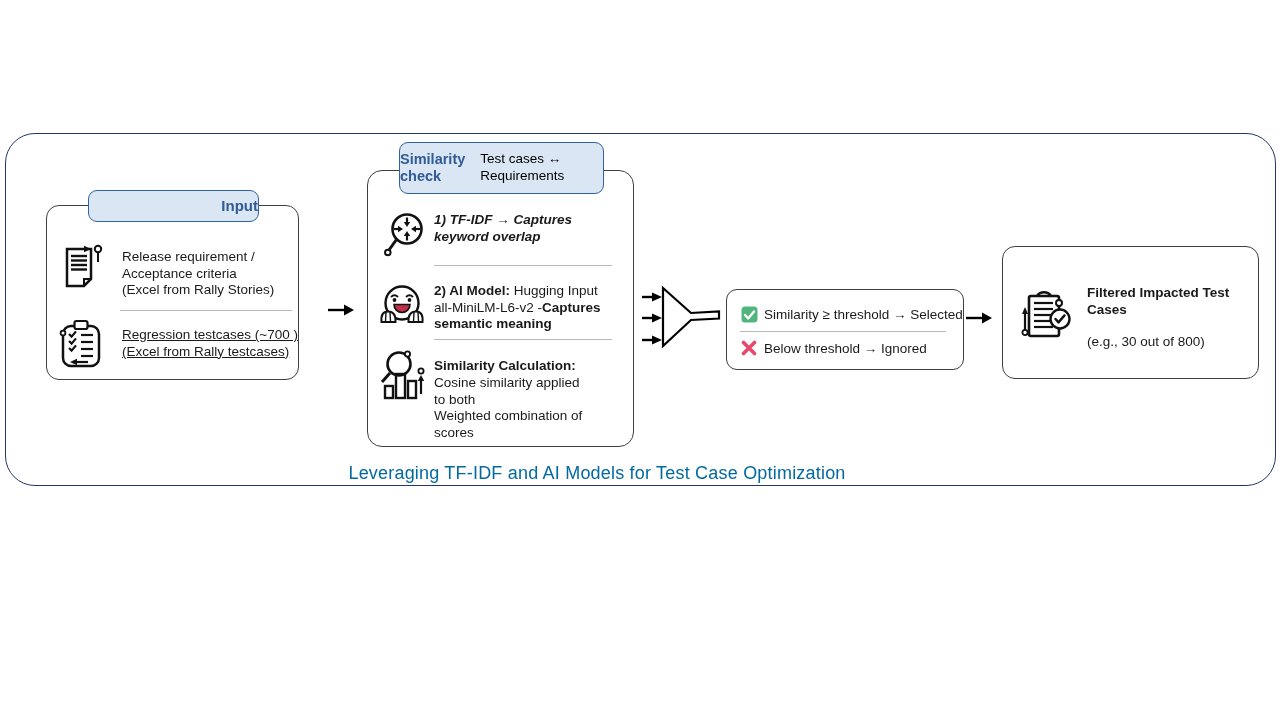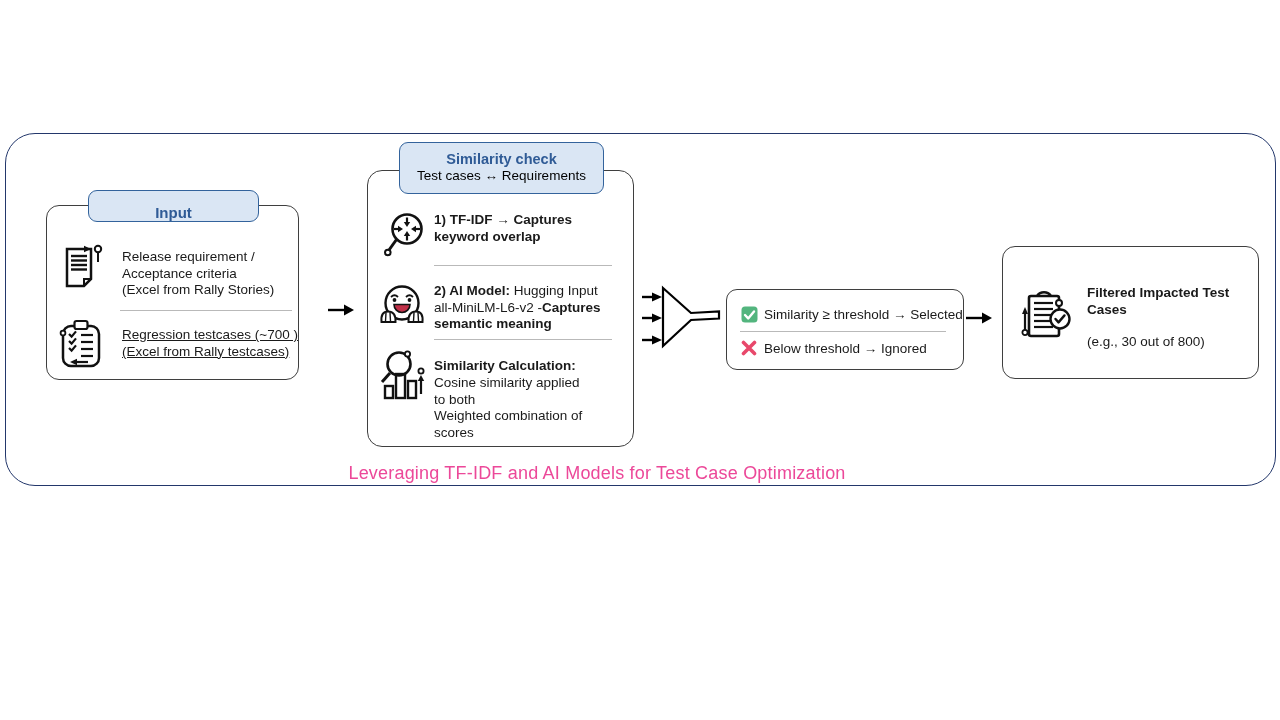--- a/index.html
+++ b/index.html
@@ -5,27 +5,27 @@
   html,body{margin:0;padding:0;background:#fff;}
   #canvas{position:relative;width:1280px;height:720px;background:#fff;overflow:hidden;
           font-family:"Liberation Sans",sans-serif;color:#1a1a1a;}
   .abs{position:absolute;}
   
   #outer{left:5px;top:133px;width:1269px;height:351px;border:1.6px solid #23376b;border-radius:30px;}
   
   .box{background:#fff;border:1.4px solid #3f3f3f;border-radius:13px;}
   
   .hdr{background:#dae6f4;border:1.6px solid #33639c;border-radius:9px;
-       display:flex;flex-direction:column;align-items:center;justify-content:center;}
+       display:flex;flex-direction:row;align-items:center;justify-content:center;}
   .hdr .t{font-weight:bold;color:#2f5b96;font-size:15px;line-height:1.15;}
   .hdr .sub{color:#000000;font-size:13.5px;line-height:1.25;font-weight:normal;}
   .txt{font-size:13.5px;line-height:16.5px;white-space:pre-line;}
   .b{font-weight:bold;}
   .divider{height:0;border-top:1px solid #b9b9b9;}
-  .caption{font-size:18px;color:#ec4899;text-align:center;letter-spacing:.2px;}
+  .caption{font-size:18px;color:#0369a1;text-align:center;letter-spacing:.2px;}
   .ftxt{font-size:13.5px;white-space:pre-line;}
   svg{display:block;}
 </style>
 </head>
 <body>
 
 <div id="canvas">
 
   <div class="abs" id="outer"></div>
 
@@ -94,21 +94,21 @@
       <line x1="25" y1="30.5" x2="25" y2="26" stroke="#111" stroke-width="2.2"></line>
       <polygon points="21.8,26 28.2,26 25,21" fill="#111"></polygon>
       <line x1="12" y1="19" x2="16" y2="19" stroke="#111" stroke-width="2.2"></line>
       <polygon points="16,15.8 16,22.2 21,19" fill="#111"></polygon>
       <line x1="38" y1="19" x2="34" y2="19" stroke="#111" stroke-width="2.2"></line>
       <polygon points="34,15.8 34,22.2 29,19" fill="#111"></polygon>
       <line x1="14.5" y1="29.5" x2="7" y2="40" stroke="#111" stroke-width="3"></line>
       <circle cx="5.8" cy="42.5" r="2.8" fill="#fff" stroke="#111" stroke-width="2"></circle>
     </svg>
   </div>
-  <div class="abs txt b" style="left:434px;top:212px;width:185px;">1) TF-IDF → Captures
+  <div class="abs txt b" style="left:434px;top:212px;width:185px;font-style:italic;">1) TF-IDF → Captures
 keyword overlap</div>
 
   <div class="abs divider" style="left:434px;top:265px;width:178px;"></div>
 
   <div class="abs" style="left:379px;top:283px;">
     <svg width="46" height="46" viewBox="0 0 46 46">
       <circle cx="23" cy="20" r="16.5" fill="#fff" stroke="#111" stroke-width="2.4"></circle>
       <path d="M12,14 q3.5,-3.5 7,0" fill="none" stroke="#111" stroke-width="1.8"></path>
       <path d="M27,14 q3.5,-3.5 7,0" fill="none" stroke="#111" stroke-width="1.8"></path>
       <circle cx="15.5" cy="17" r="1.9" fill="#111"></circle>

